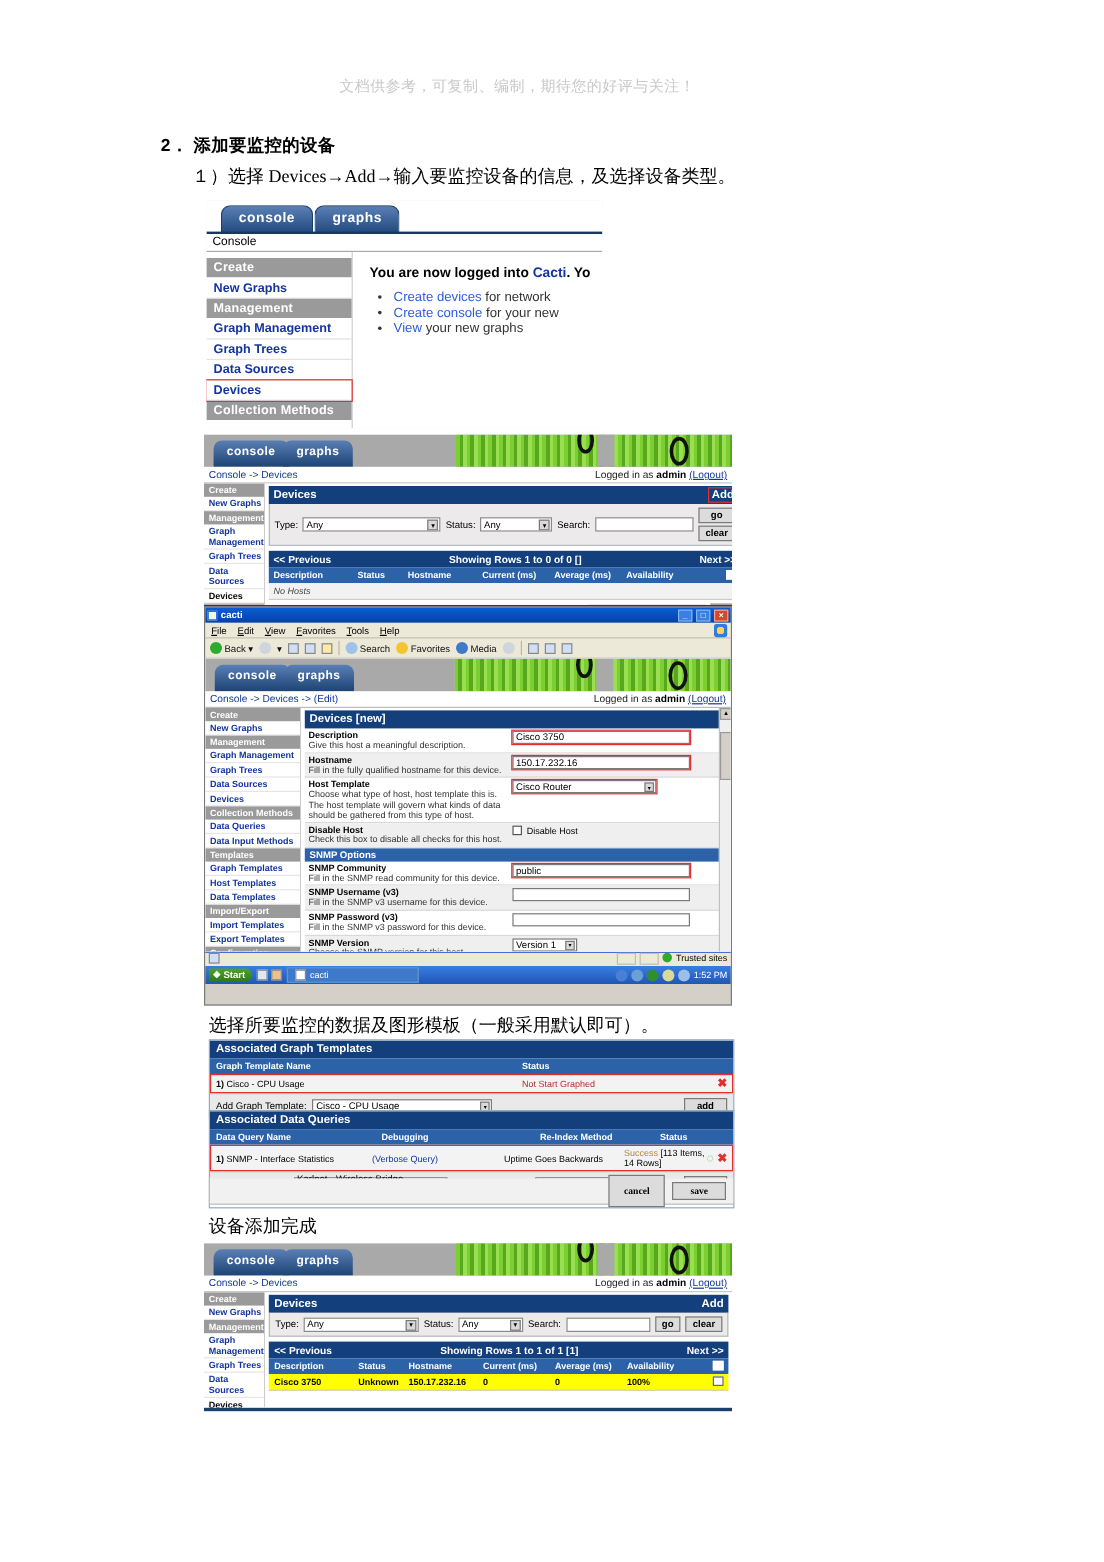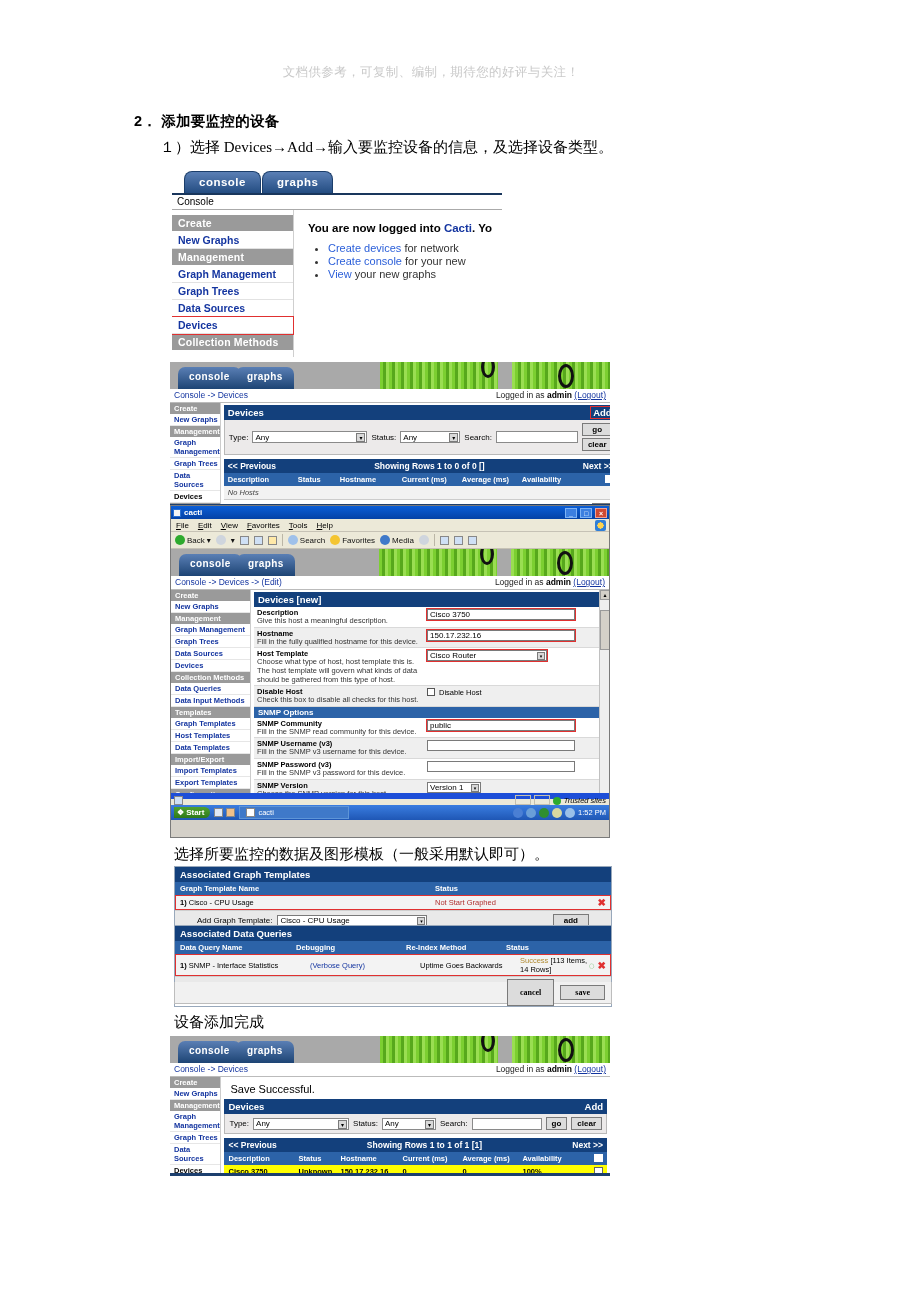--- a/index.html
+++ b/index.html
@@ -218,22 +218,22 @@
   }
   .addrbar .field .pageico { width:8px; height:9px; background:#fff; border:1px solid #2f6fbd; }
   .addrbar .field .drop { position:absolute; right:1px; top:1px; width:10px; height:10px;
                           background:#d9d9d9; border:1px solid #7a7a7a; font-size:6px;
                           display:flex; align-items:center; justify-content:center; }
   .addrbar .gobtn { display:flex; align-items:center; gap:2px; font-size:8px; }
   .addrbar .goarrow { width:11px; height:11px; background:#3fa63f; border-radius:2px; color:#fff;
                       font-size:7px; text-align:center; line-height:11px; }
   .ie-content { height:244px; background:#fff; position:relative; overflow:hidden; }
   .statusbar {
-    height:12px; background:#ece9d8; border-top:6px solid #1d4ed8;
-    display:flex; align-items:flex-end; font-size:7.5px; padding:0 3px; gap:3px;font-style:italic;
+    height:12px; background:#ece9d8; border-top:1px solid #1d4ed8;
+    display:flex; align-items:flex-start; font-size:7.5px; padding:0 3px; gap:3px;
   }
   .statusbar .gi { width:8px; height:8px; border-radius:50%; background:#2eaa2e; }
   .statusbar .grow { flex:1; }
   .statusbar .cell { width:16px; height:10px; border:1px solid #c3bfb0; }
   .taskbar {
     height:15px; background:linear-gradient(#3a7de0,#1f57b5);
     display:flex; align-items:center; gap:4px; padding:0 3px; font-size:8px; color:#fff;
   }
   .startbtn {
     background:linear-gradient(#4fa22f,#2e7a19); border-radius:0 6px 6px 0;
@@ -283,21 +283,21 @@
     font-family:"Liberation Sans", sans-serif; overflow:hidden;
   }
   .shot5 {
     position:absolute; left:174px; top:925px; width:438px; height:82px;
     background:#ffffff; border:1px solid #98a8bb;
     font-family:"Liberation Sans", sans-serif; overflow:hidden;
   }
   .pt { background:#13407c; color:#fff; font-size:9.5px; font-weight:bold; padding:2px 5px; }
   .ch { background:#2c63a8; color:#fff; font-size:7.5px; font-weight:bold; padding:2px 5px; display:flex; }
   .cr { font-size:7.5px; padding:2px 5px; display:flex; align-items:center; background:#f3f3f3; }
-  .addrow { background:#e9e9e9; font-size:8px; padding:3px 22px; display:flex; align-items:center; gap:5px; border-top:1px solid #cfcfcf;}
+  .addrow { background:#e9e9e9; font-size:8px; padding:3px 5px; display:flex; align-items:center; gap:5px; border-top:1px solid #cfcfcf;}
   .savebar { position:absolute; left:174px; top:982px; width:438px; height:22px;
              background:#f1f1f1; border:1px solid #bdbdbd; border-top:none;
              display:flex; justify-content:flex-end; align-items:center; gap:6px; padding-right:6px;}
   .redx { color:#e03030; font-weight:bold; font-size:10px; }
   .greeno { color:#3fa63f; font-weight:bold; font-size:10px; }
 
   
   .shot6 {
     position:absolute; left:170px; top:1036px; width:440px; height:140px;
     background:#ffffff; overflow:hidden;
@@ -669,22 +669,22 @@
         <span>Cisco - CPU Usage</span>
         <span class="arr">▾</span>
       </div>
       <div class="btn" style="margin-left:auto;padding:1px 10px">add</div>
     </div>
   </div>
 
   <div class="shot5">
     <div class="pt">Associated Data Queries</div>
     <div class="ch">
-      <span style="width:116px">Data Query Name</span>
-      <span style="width:110px">Debugging</span>
+      <span style="width:138px">Data Query Name</span>
+      <span style="width:132px">Debugging</span>
       <span style="width:100px">Re-Index Method</span>
       <span>Status</span>
     </div>
     <div class="cr" style="outline:1.5px solid #e03030;outline-offset:-1px">
       <span style="width:130px"><b>1)</b>
         <span>SNMP - Interface Statistics</span></span>
       <span style="width:110px;color:#1435a0">(Verbose Query)</span>
       <span style="width:100px">Uptime Goes Backwards</span>
       <span style="flex:1"><span style="color:#b08a30">Success</span><span> [113 Items, 14 Rows]</span></span>
       <span class="greeno">◌</span>
@@ -734,21 +734,20 @@
       <div class="s2-side" id="s6menu">
           <div class="mh2">Create</div>
           <div class="mi2">New Graphs</div>
           <div class="mh2">Management</div>
           <div class="mi2">Graph Management</div>
           <div class="mi2">Graph Trees</div>
           <div class="mi2">Data Sources</div>
           <div class="mi2 cur">Devices</div>
         </div>
       <div class="s2-main">
-        <div class="savemsg">Save Successful.</div>
         <div class="panel-title">
           <span>Devices</span>
           <span class="add">Add</span>
         </div>
         <div class="filterbar">
           <span>Type:</span>
           <div class="sel-box" style="width:96px">
             <span>Any</span>
             <span class="arr">▾</span>
           </div>

